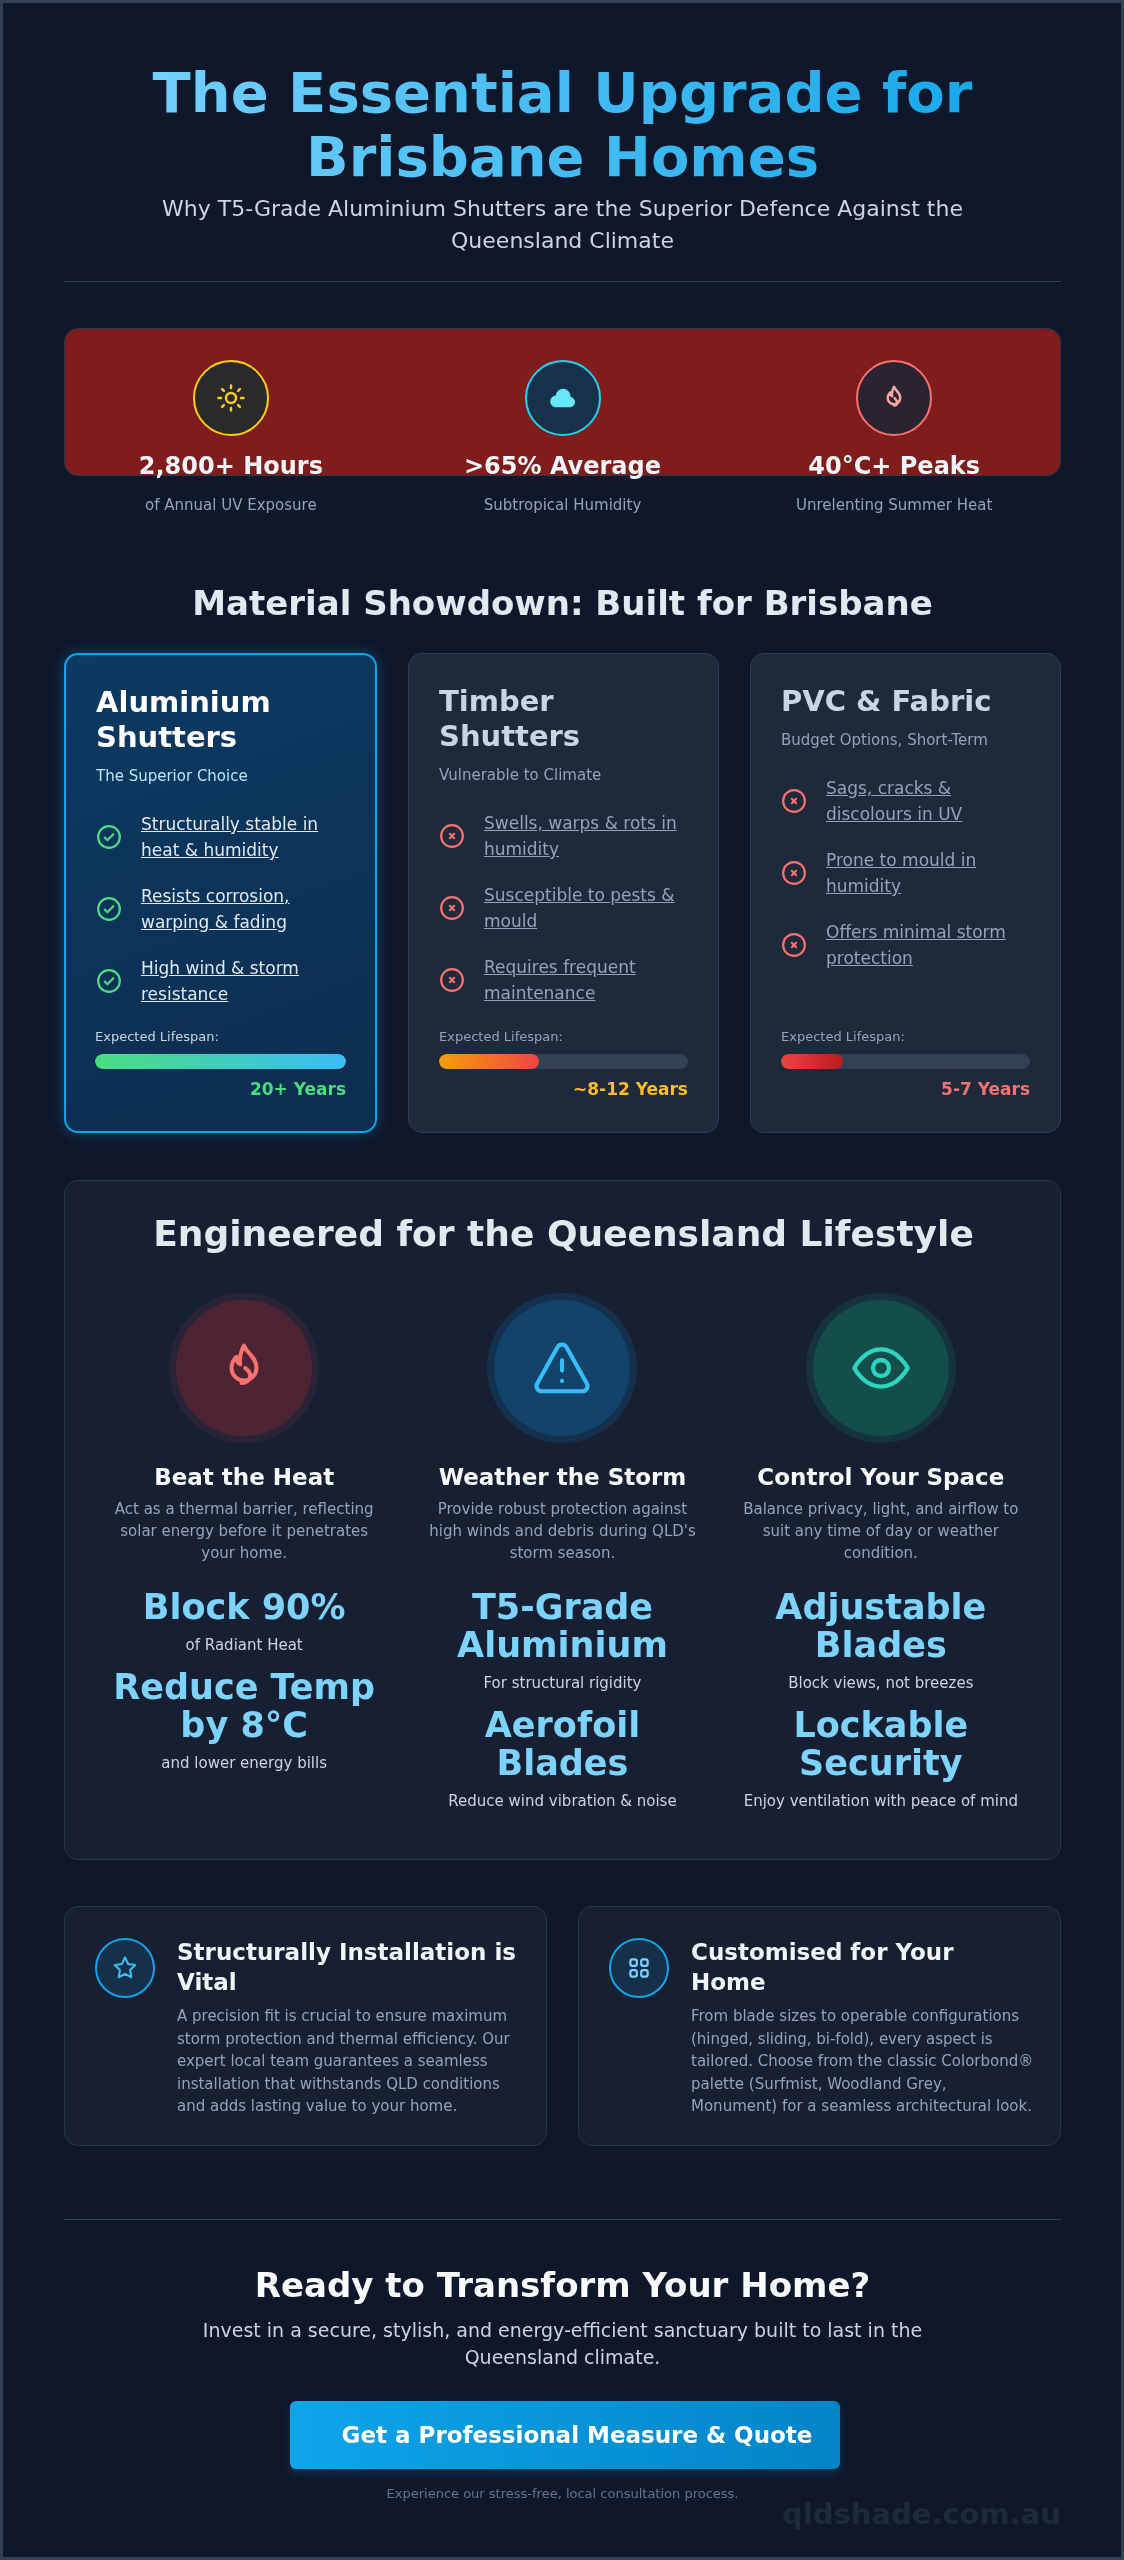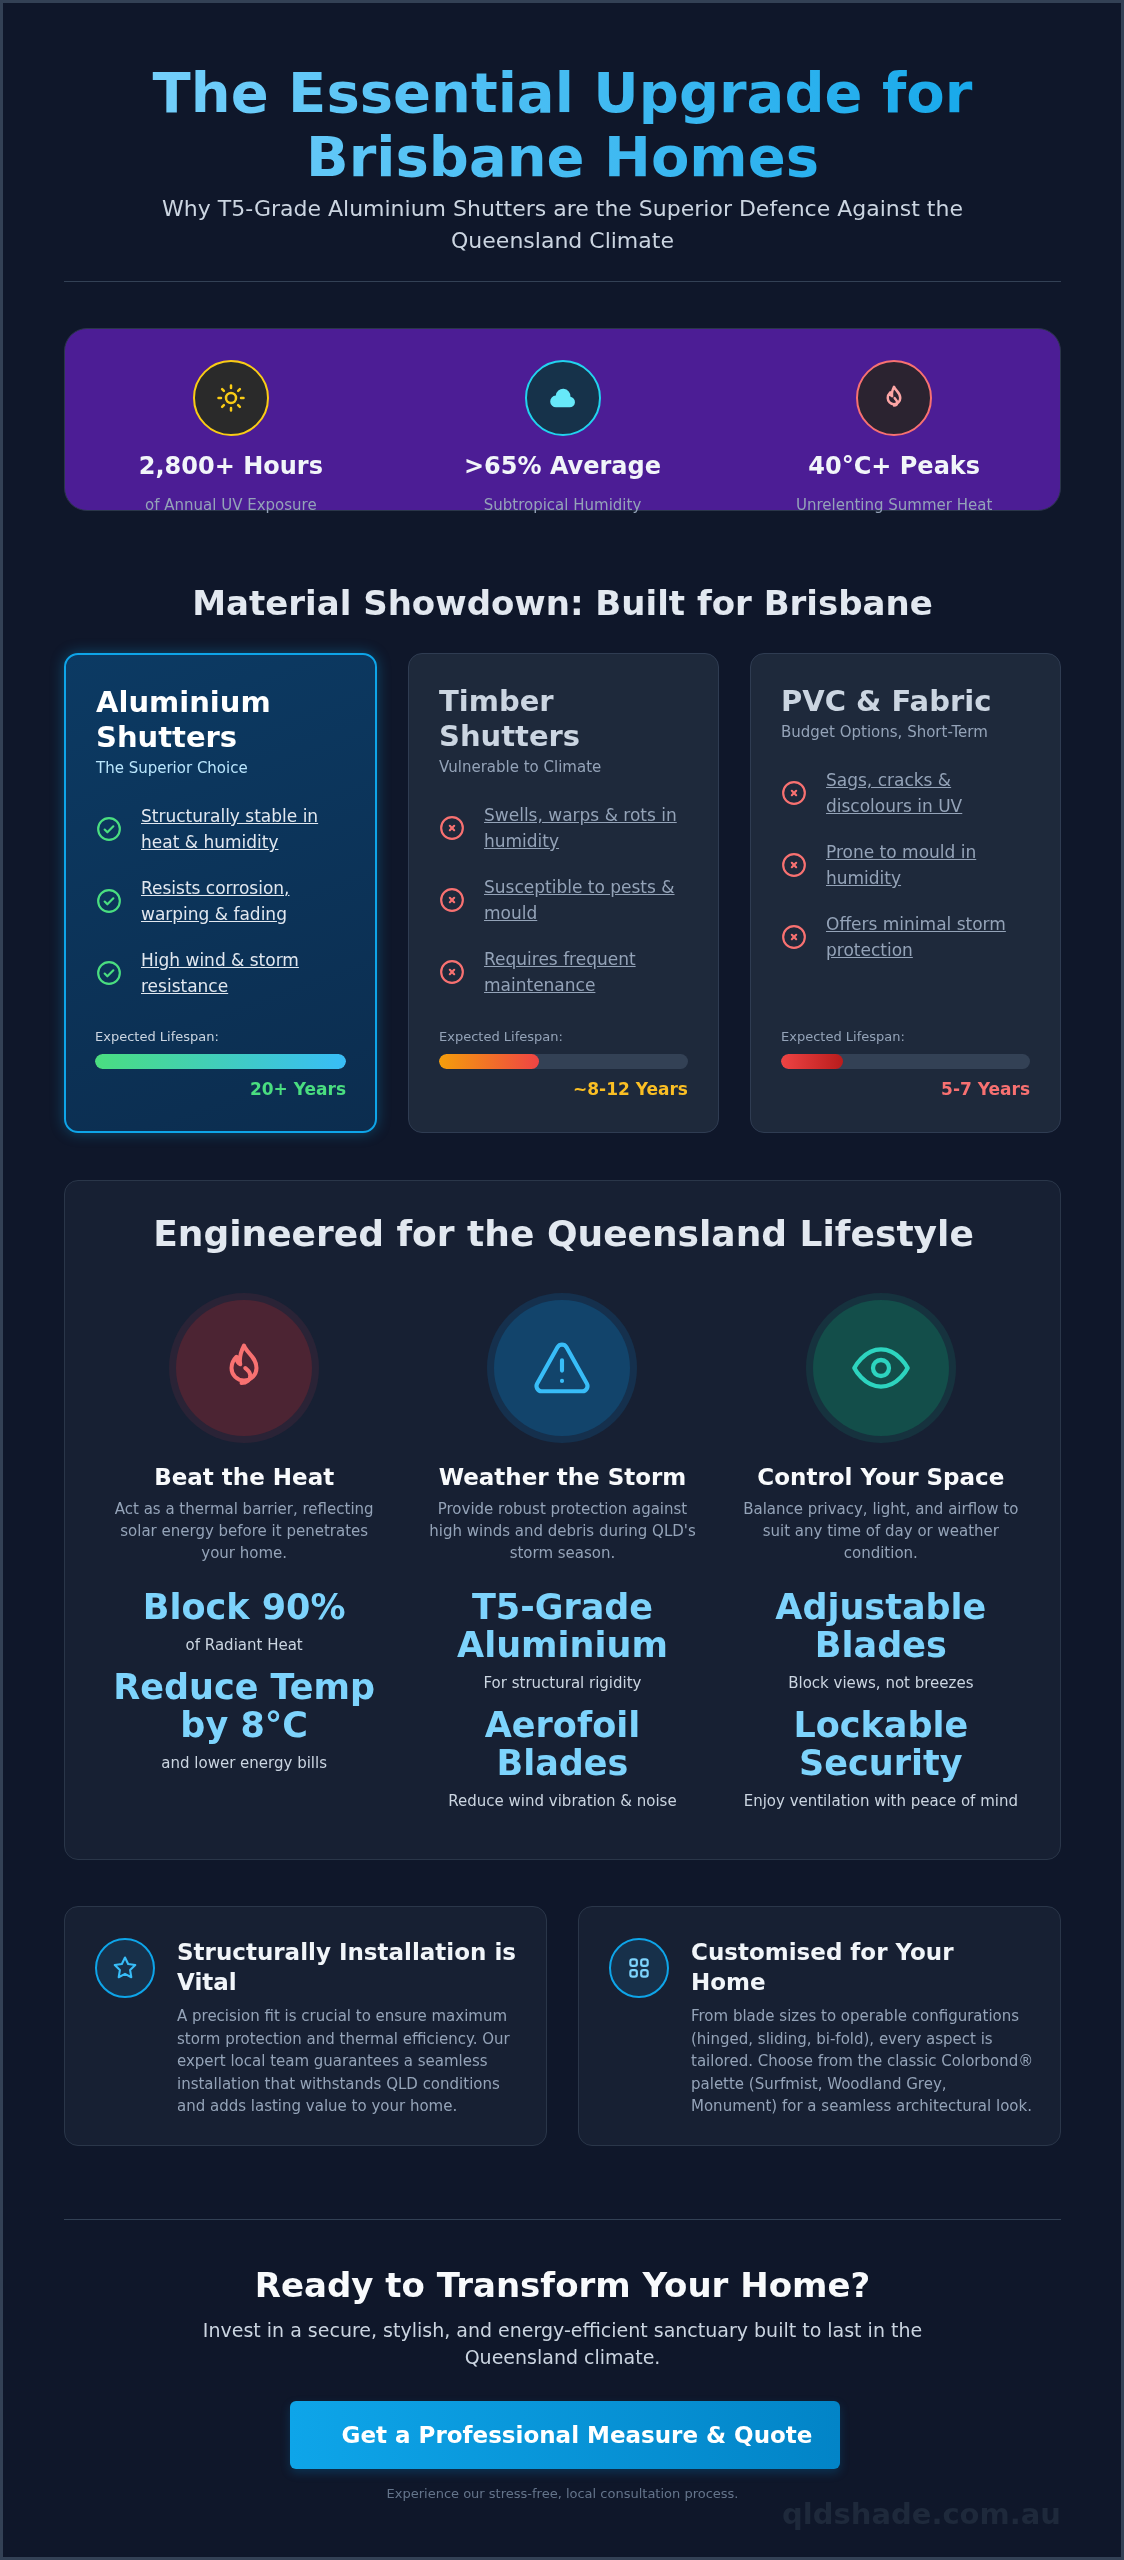--- a/index.html
+++ b/index.html
@@ -24,22 +24,22 @@
     -webkit-background-clip: text; background-clip: text; color: transparent;
   }
   .subtitle {
     position: absolute; left: 60px; top: 190px; width: 877px; text-align: center;
     font-size: 22px; line-height: 32px; color: #cbd5e1;
   }
   .hr { position: absolute; left: 0; width: 997px; height: 1px; background: #334155; }
 
   
   .stats {
-    position: absolute; left: 0; top: 325px; width: 997px; height: 183px;
-    background: #4c1d95; border: 1px solid #2a3649; border-radius: 23px;
+    position: absolute; left: 0; top: 325px; width: 997px; height: 148px;
+    background: #7f1d1d; border: 1px solid #2a3649; border-radius: 14px;
     display: flex;
   }
   .stat { flex: 1; position: relative; text-align: center; }
   .stat .circ {
     width: 76px; height: 76px; border-radius: 50%; margin: 31px auto 0;
     border: 2px solid; display: flex; align-items: center; justify-content: center;
   }
   .stat .val { font-size: 24px; font-weight: bold; color: #f1f5f9; margin-top: 16px; }
   .stat .lbl { font-size: 15px; color: #94a3b8; margin-top: 16px; }
 
@@ -54,21 +54,21 @@
     flex: 1; position: relative; border-radius: 14px;
     background: #1e293b; border: 1px solid #2f3c52; padding: 30px 30px 0 30px;
   }
   .card.best {
     background: linear-gradient(160deg, #0c3a63, #0c2d4f);
     border: 2px solid #0ea5e9;
     box-shadow: 0 0 14px rgba(14,165,233,0.35);
   }
   .card .ctitle { font-size: 29px; font-weight: bold; line-height: 35px; color: #cbd5e1; }
   .card.best .ctitle { color: #ffffff; }
-  .card .csub { font-size: 15px; margin-top: 4px; color: #94a3b8; }
+  .card .csub { font-size: 15px; margin-top: 12px; color: #94a3b8; }
   .card.best .csub { color: #bae6fd; }
   .card ul { list-style: none; margin-top: 26px; }
   .card li { display: flex; align-items: center; margin-bottom: 20px; }
   .card li .ic { width: 26px; height: 26px; flex: none; margin-right: 19px; }
   .card li .t { font-size: 17px; line-height: 26px; color: #94a3b8; text-decoration: underline; }
   .card.best li .t { color: #e2e8f0; }
   .life { position: absolute; left: 30px; right: 30px; top: 375px; }
   .card.best .life { left: 29px; right: 29px; top: 374px; }
   .life .ll { font-size: 13px; color: #94a3b8; }
   .card.best .life .ll { color: #cbd5e1; }

